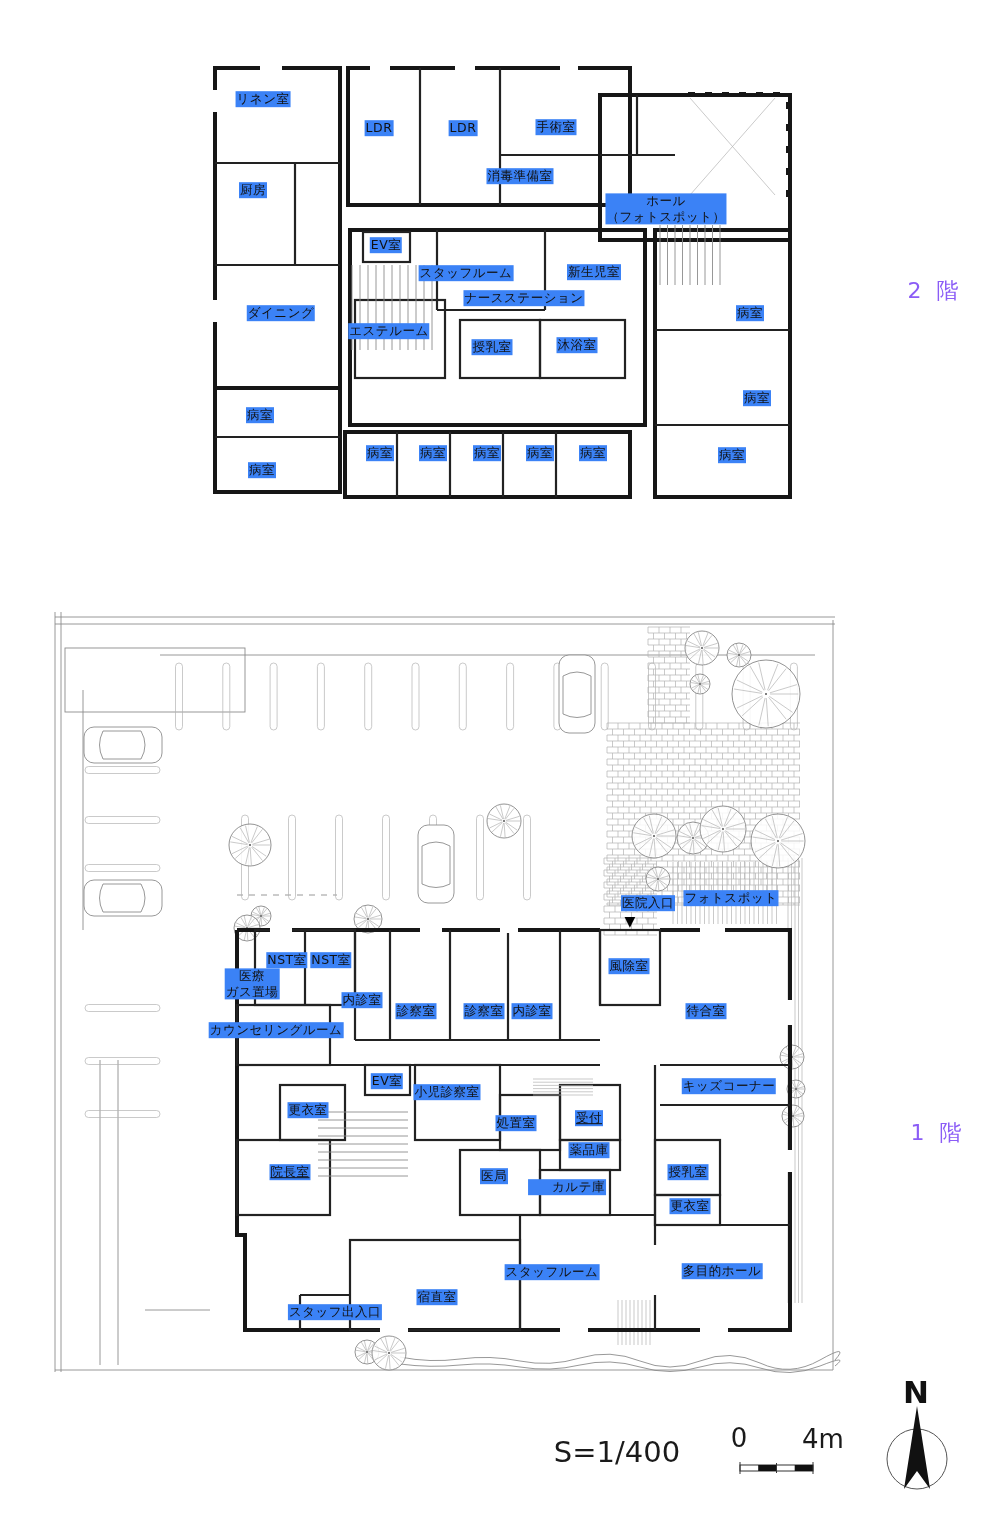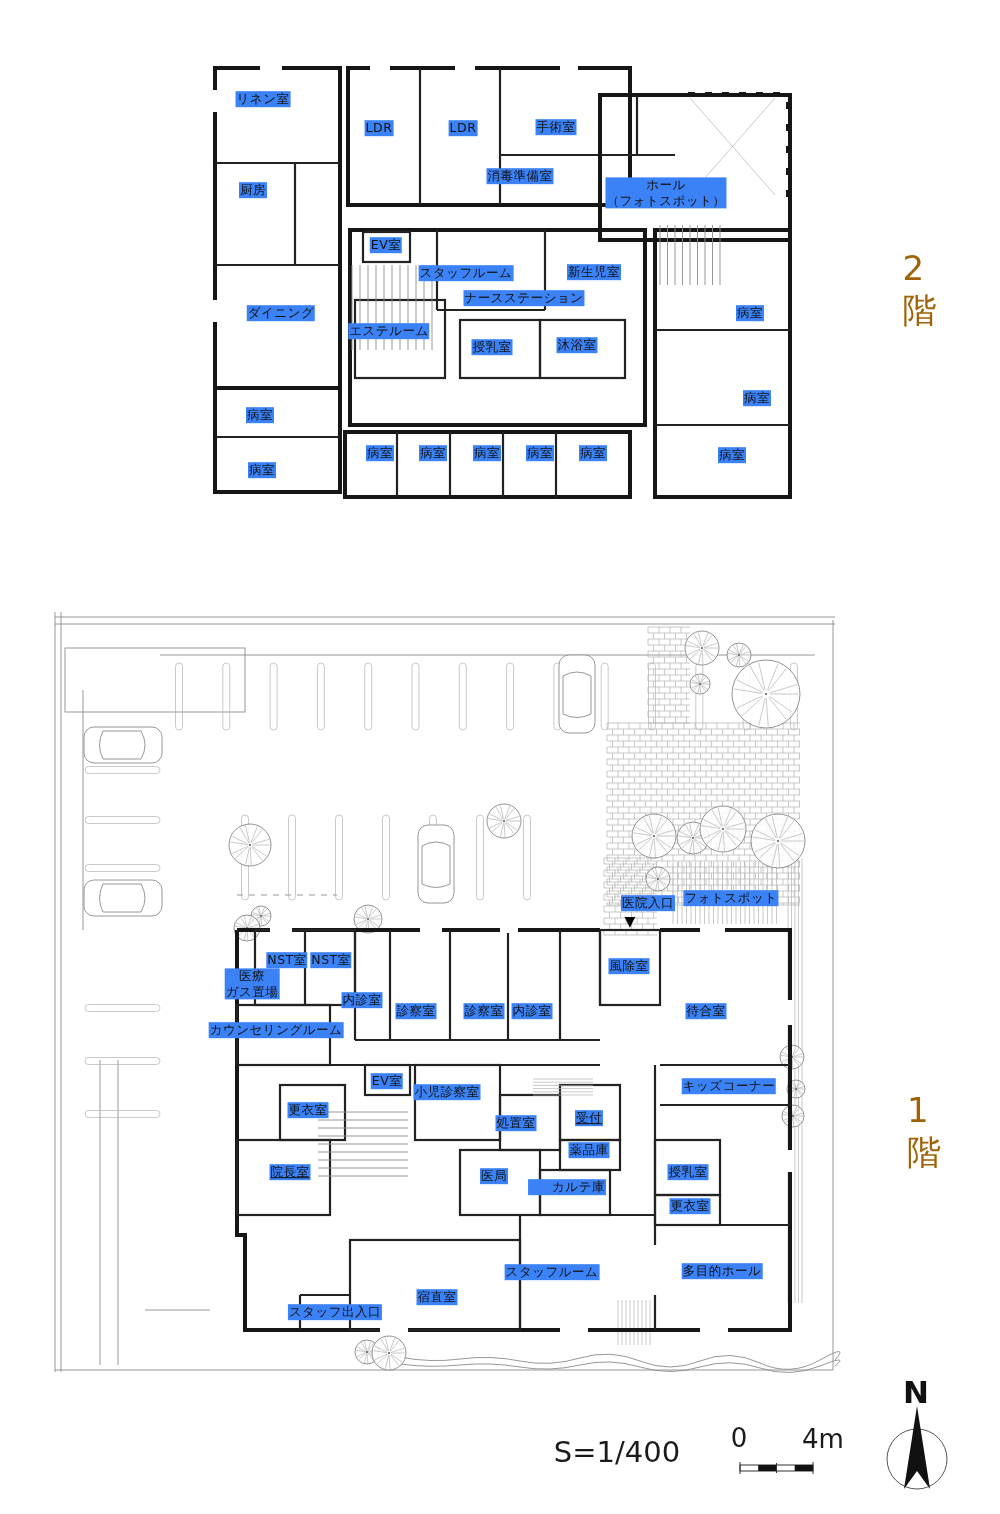--- a/index.html
+++ b/index.html
@@ -3,21 +3,21 @@
 <meta charset="utf-8">
 <style>
   html,body{margin:0;padding:0;background:#fff;}
   .canvas{position:relative;width:1000px;height:1514px;background:#fff;overflow:hidden;
           font-family:"DejaVu Sans","Liberation Sans",sans-serif;color:#111;}
   svg{position:absolute;overflow:visible;}
   .rl{position:absolute;transform:translate(-50%,-50%);font-size:12.5px;line-height:1.25;
       background:#3b82f6;padding:0 1px;white-space:pre-line;text-align:center;color:#111;
       letter-spacing:0.5px;}
   .mk{position:absolute;transform:translate(-50%,-50%);font-size:14px;background:transparent;color:#000;}
-  .floor-tag{position:absolute;transform:translate(-50%,-50%);font-size:34px;letter-spacing:4px;color:#a16207;}
+  .floor-tag{position:absolute;transform:translate(-50%,-50%);font-size:22px;letter-spacing:4px;color:#8b5cf6;}
   .scale-text{position:absolute;transform:translate(-50%,-50%);font-size:29px;color:#1a1a1a;}
   .bar-num{position:absolute;transform:translate(-50%,-50%);font-size:26px;color:#1a1a1a;}
   .north-n{position:absolute;transform:translate(-50%,-50%);font-size:31px;font-weight:bold;color:#111;}
   
   .w4{stroke:#161616;stroke-width:4;fill:none;}
   .w2{stroke:#222;stroke-width:2.2;fill:none;}
   .thin{stroke:#8c8c8c;stroke-width:0.9;fill:none;}
   .lt{stroke:#b3b3b3;stroke-width:0.7;fill:none;}
   .gap{fill:#fff;stroke:none;}
   .tick{fill:#161616;stroke:none;}
@@ -1363,21 +1363,21 @@
       <rect x="787" y="1150" width="6" height="22" class="gap"></rect>
     </svg>
 
   <div id="labels" style="position:absolute;left:0;top:0;width:1000px;height:1514px;">
       <div class="rl" style="left: 263px; top: 99px;">リネン室</div>
       <div class="rl" style="left: 379px; top: 128px;">LDR</div>
       <div class="rl" style="left: 463px; top: 128px;">LDR</div>
       <div class="rl" style="left: 556px; top: 127px;">手術室</div>
       <div class="rl" style="left: 520px; top: 176px;">消毒準備室</div>
       <div class="rl" style="left: 253px; top: 190px;">厨房</div>
-      <div class="rl" style="left: 666px; top: 193px;">ホール
+      <div class="rl" style="left: 666px; top: 209px;">ホール
 （フォトスポット）</div>
       <div class="rl" style="left: 386px; top: 245px;">EV室</div>
       <div class="rl" style="left: 466px; top: 273px;">スタッフルーム</div>
       <div class="rl" style="left: 594px; top: 272px;">新生児室</div>
       <div class="rl" style="left: 524px; top: 298px;">ナースステーション</div>
       <div class="rl" style="left: 281px; top: 313px;">ダイニング</div>
       <div class="rl" style="left: 389px; top: 331px;">エステルーム</div>
       <div class="rl" style="left: 492px; top: 347px;">授乳室</div>
       <div class="rl" style="left: 577px; top: 345px;">沐浴室</div>
       <div class="rl" style="left: 260px; top: 415px;">病室</div>

